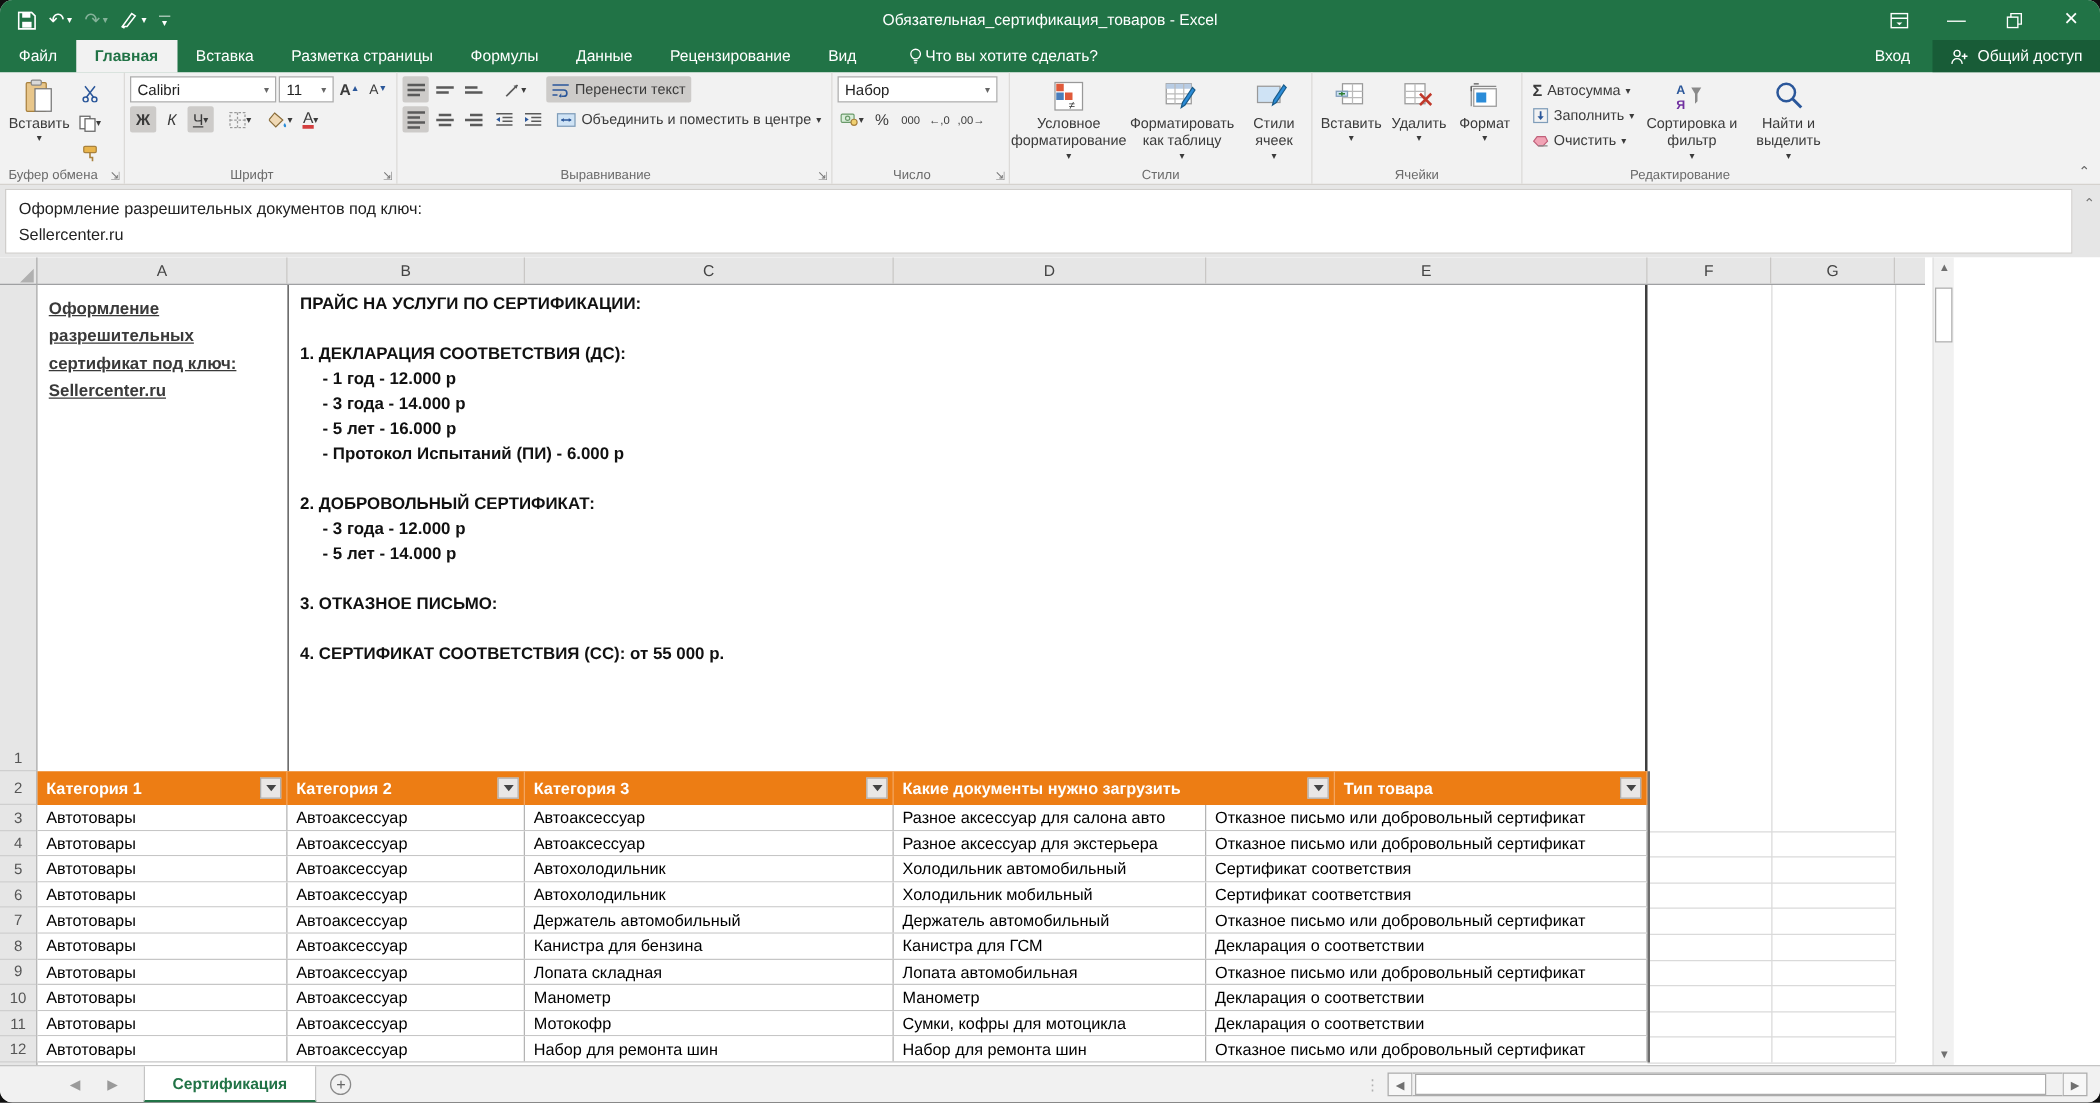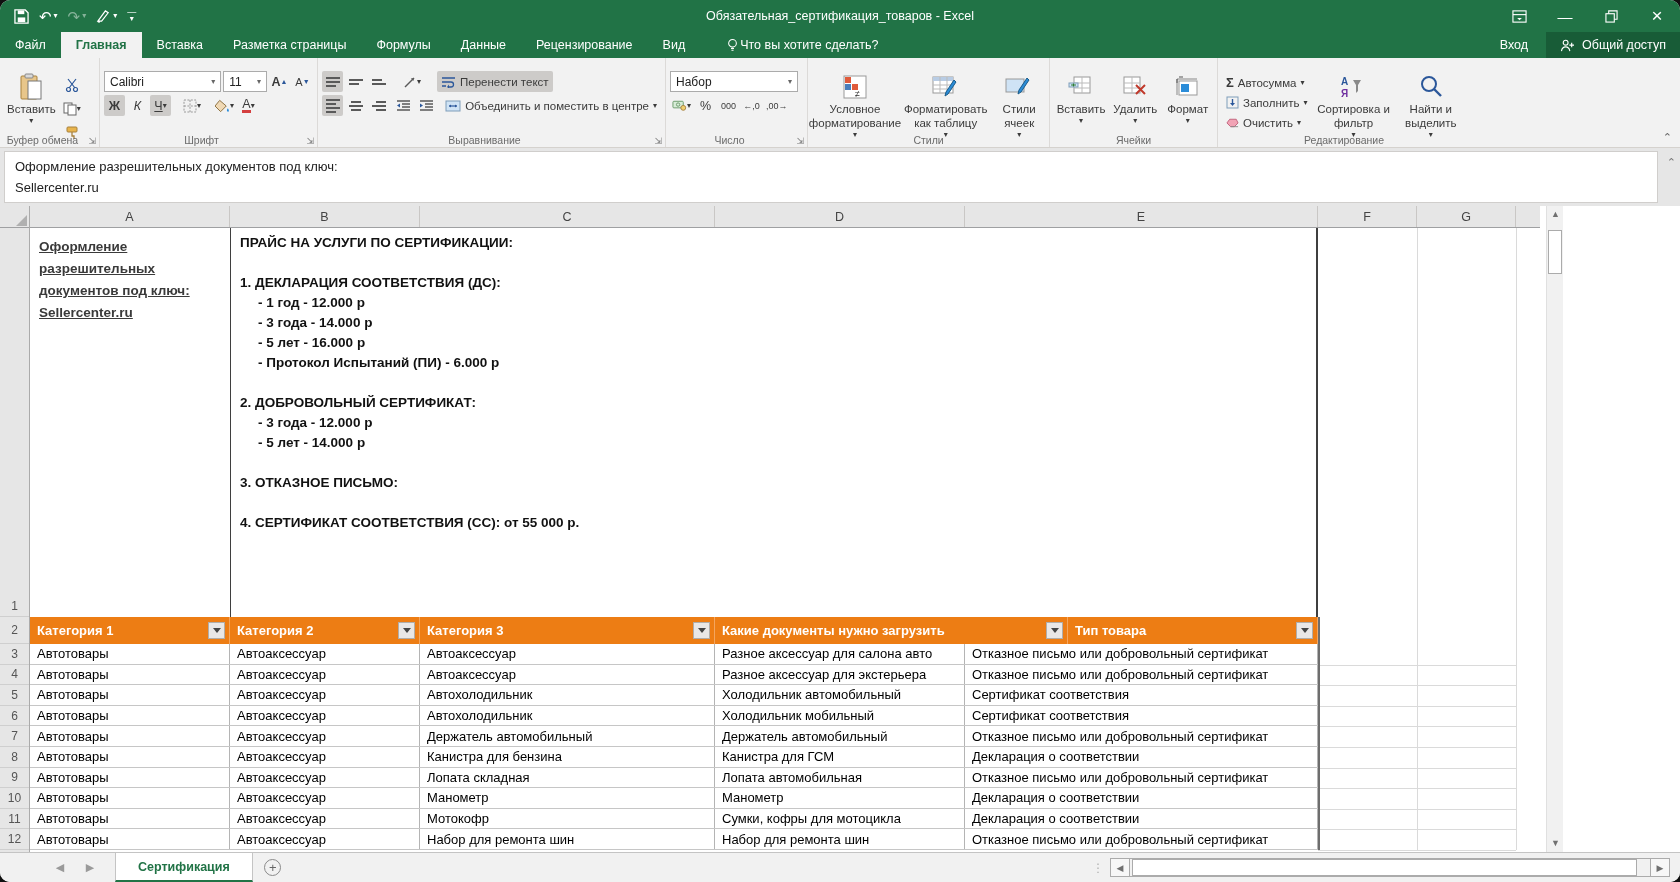--- a/index.html
+++ b/index.html
@@ -21,21 +21,21 @@
   .tabrow{position:absolute;left:0;top:32px;right:0;height:26px;background:#217346;display:flex;align-items:stretch;color:#fff;}
   .mtab{padding:0 15px;font-size:12.5px;display:flex;align-items:center;}
   .mtab.active{background:#f2f2f2;color:#217346;font-weight:700;}
   .tellme{display:flex;align-items:center;gap:1px;margin-left:26px;font-size:12.5px;}
   .tr-right{margin-left:auto;display:flex;align-items:stretch;}
   .signin{display:flex;align-items:center;padding:0 18px;font-size:12.5px;}
   .share{display:flex;align-items:center;gap:7px;background:#185c37;padding:0 14px;font-size:12.5px;}
 
   
   .ribbon{position:absolute;left:0;top:58px;right:0;height:90px;background:#f2f2f2;border-bottom:1px solid #d5d2ce;display:flex;}
-  .rgroup{position:relative;flex:none;border-right:1px solid #dcdad8;padding:13px 4px 16px 4px;display:flex;align-items:flex-start;gap:2px;}
+  .rgroup{position:relative;flex:none;border-right:1px solid #dcdad8;padding:3px 4px 16px 4px;display:flex;align-items:flex-start;gap:2px;}
   .glabel{position:absolute;bottom:1px;left:0;right:14px;text-align:center;font-size:10.5px;color:#6b6b6b;white-space:nowrap;}
   .glabel.center{right:0;}
   .launcher{position:absolute;bottom:1px;right:3px;font-size:9px;color:#777;}
   .bigbtn{display:flex;flex-direction:column;align-items:center;justify-content:flex-start;font-size:11.5px;color:#3b3b3b;text-align:center;line-height:1.2;padding:2px 3px;}
   .bigbtn .bicon{height:28px;display:flex;align-items:center;justify-content:center;margin-bottom:2px;}
   .col{display:flex;flex-direction:column;gap:3px;}
   .hrow{display:flex;align-items:center;gap:2px;}
   .sbtn{height:21px;min-width:21px;display:flex;align-items:center;justify-content:center;font-size:12.5px;color:#3b3b3b;padding:0 2px;border-radius:2px;}
   .pressed{background:#cdcbc9;}
   .combo{background:#fff;border:1px solid #ababab;font-size:12px;color:#222;height:21px;display:flex;align-items:center;padding:0 5px;gap:8px;}
@@ -545,21 +545,21 @@
           <div class="rnum center" style="top: 457.2px; height: 20.6px;">5</div>
           <div class="rnum center" style="top: 477.8px; height: 20.6px;">6</div>
           <div class="rnum center" style="top: 498.4px; height: 20.6px;">7</div>
           <div class="rnum center" style="top: 519px; height: 20.6px;">8</div>
           <div class="rnum center" style="top: 539.6px; height: 20.6px;">9</div>
           <div class="rnum center" style="top: 560.2px; height: 20.6px;">10</div>
           <div class="rnum center" style="top: 580.8px; height: 20.6px;">11</div>
           <div class="rnum center" style="top: 601.4px; height: 20.6px;">12</div>
         </div>
 
-      <div class="a1cell">Оформление разрешительных документов под ключ: Sellercenter.ru</div>
+      <div class="a1cell">Оформление разрешительных сертификат под ключ: Sellercenter.ru</div>
 
       <div class="b1cell" id="price-block">
           <div class="pline">ПРАЙС НА УСЛУГИ ПО СЕРТИФИКАЦИИ:</div>
           <div class="pline">&nbsp;</div>
           <div class="pline">1. ДЕКЛАРАЦИЯ СООТВЕТСТВИЯ (ДС):</div>
           <div class="pline ind">- 1 год - 12.000 р</div>
           <div class="pline ind">- 3 года - 14.000 р</div>
           <div class="pline ind">- 5 лет - 16.000 р</div>
           <div class="pline ind">- Протокол Испытаний (ПИ) - 6.000 р</div>
           <div class="pline">&nbsp;</div>

